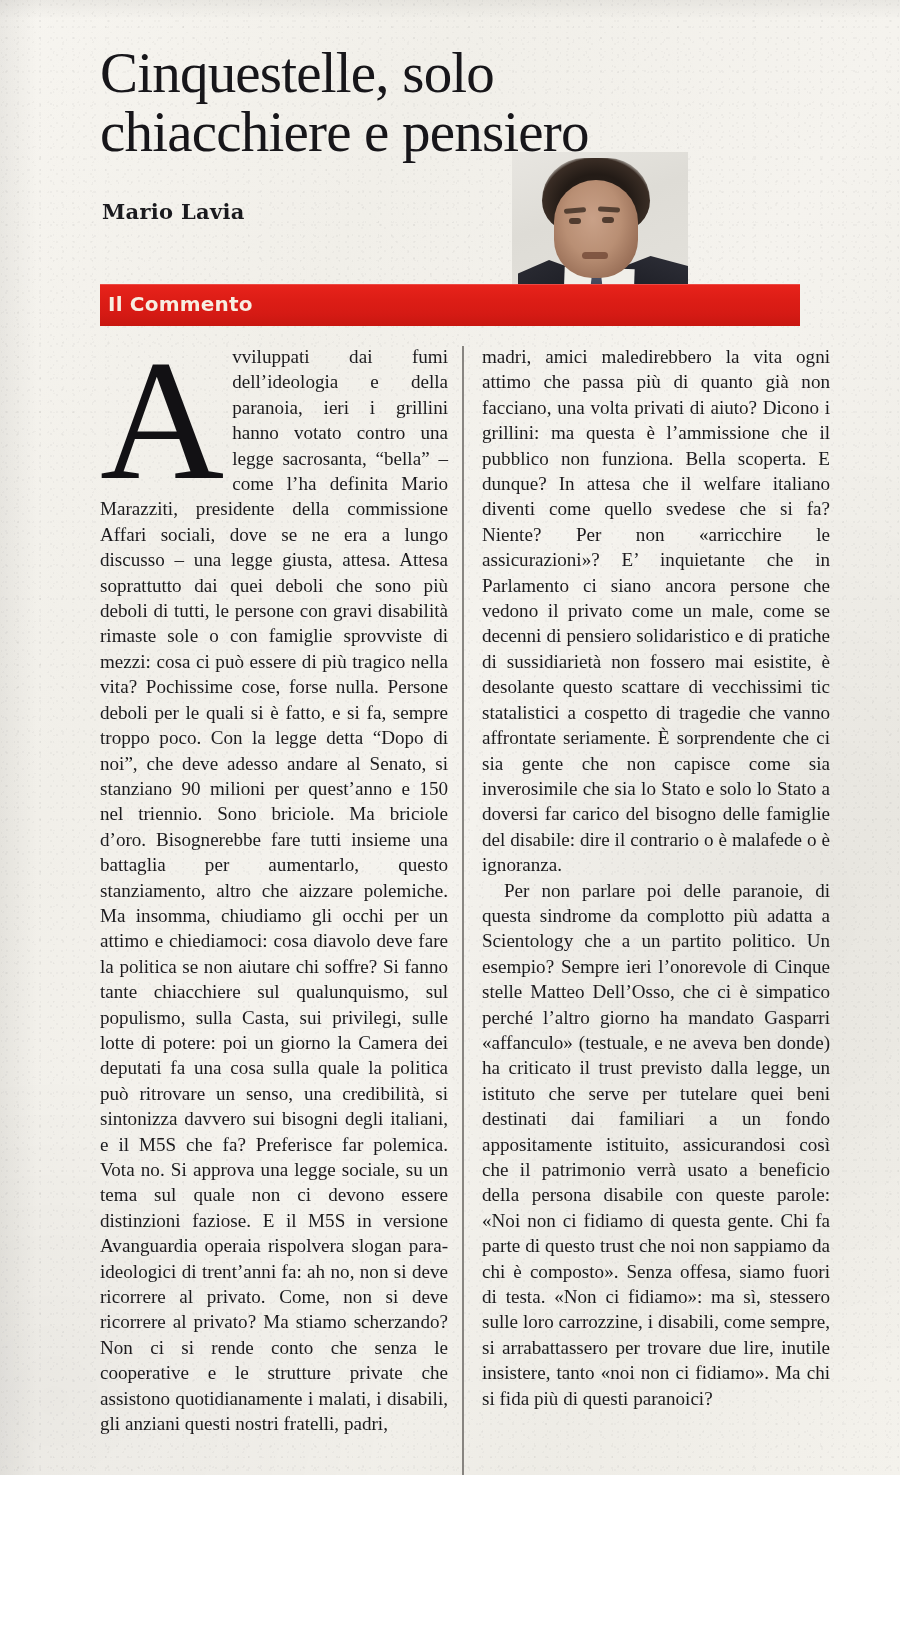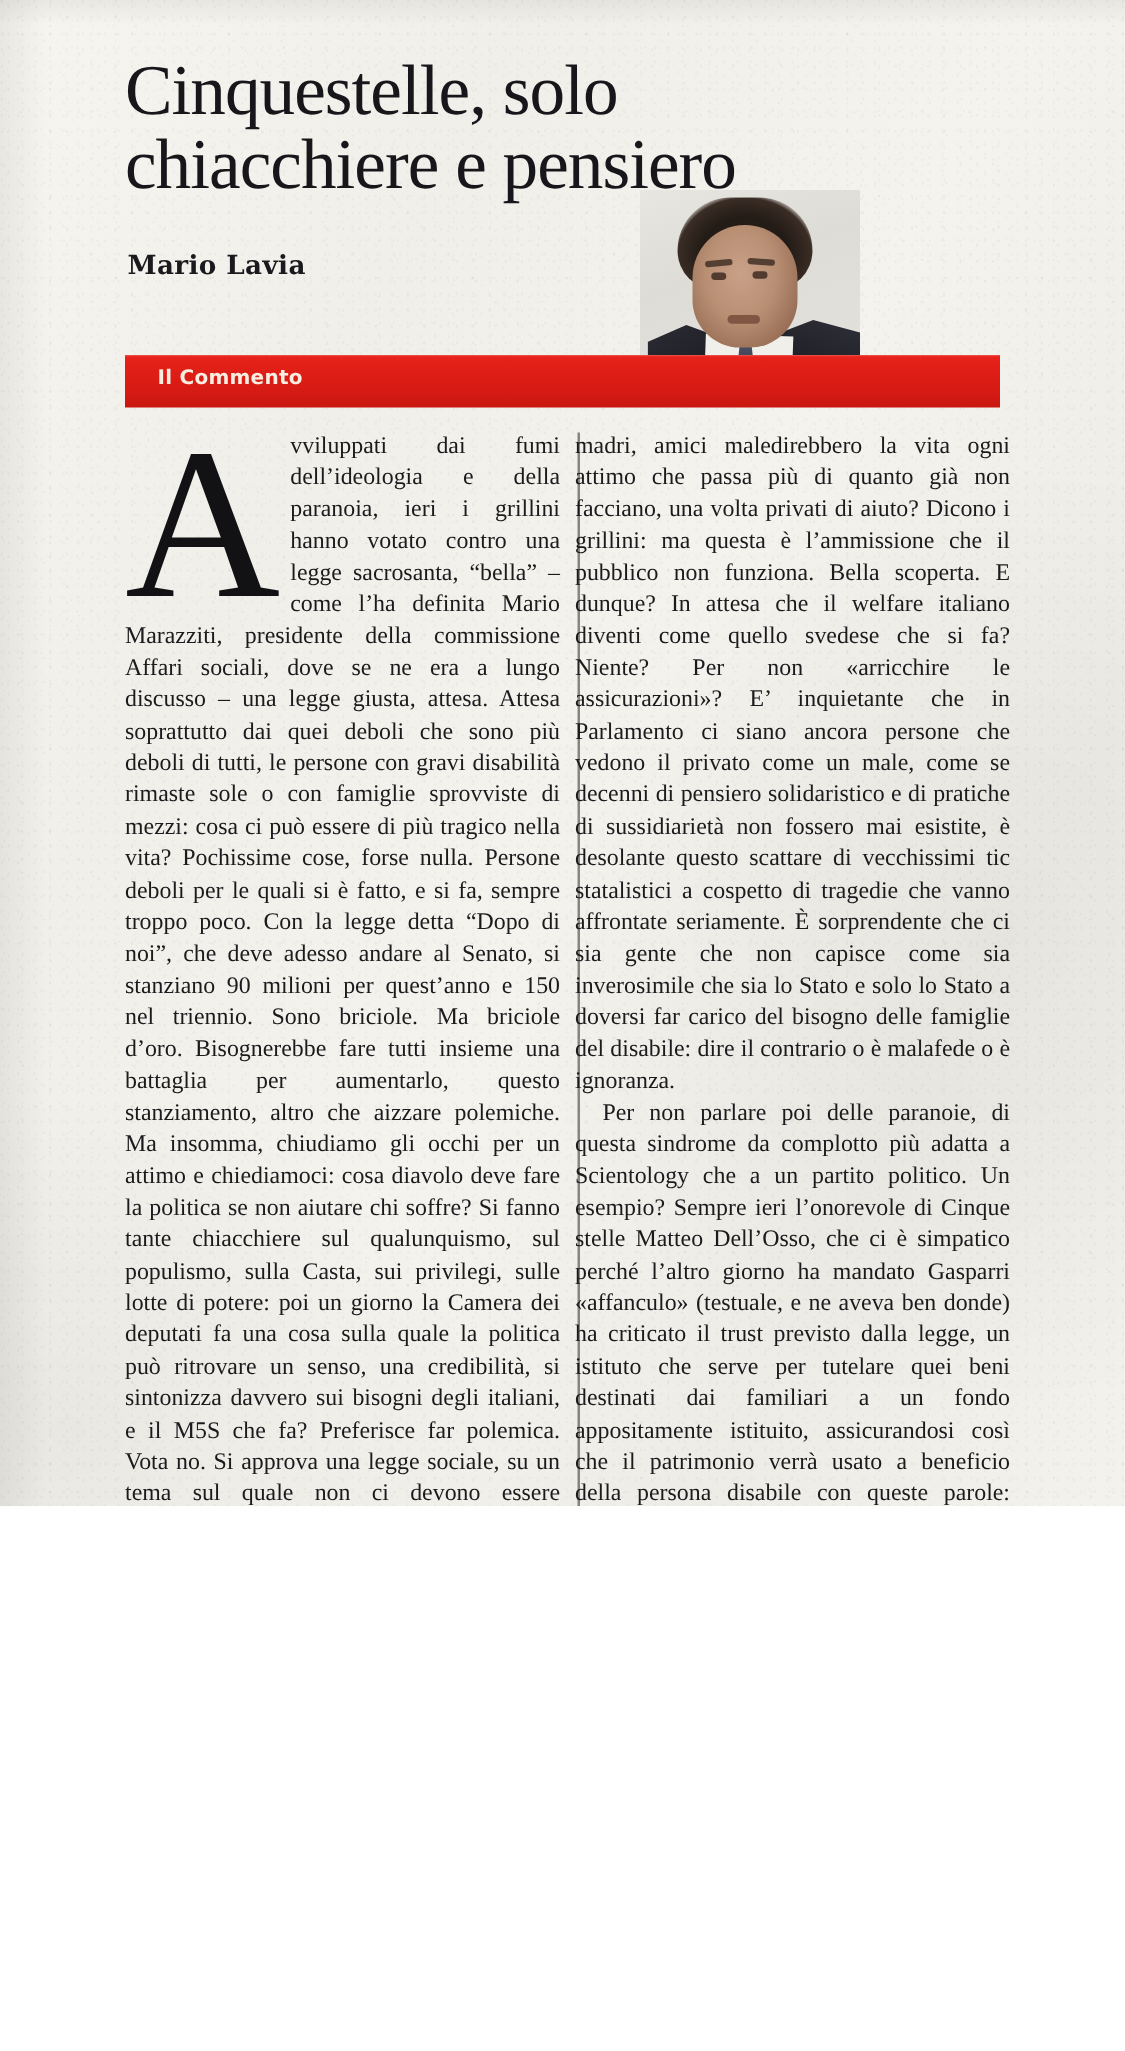--- a/index.html
+++ b/index.html
@@ -6,21 +6,21 @@
     margin: 0;
     padding: 0;
     background: #ffffff;
   }
   body {
     font-family: "Liberation Serif", serif;
   }
   .page {
     position: relative;
     width: 900px;
-    height: 1205px;
+    height: 1475px;
     overflow: hidden;
     background: #f3f1ec;
     background-image:
       radial-gradient(circle at 12% 8%, rgba(0,0,0,0.030) 0 1px, transparent 1px),
       radial-gradient(circle at 37% 23%, rgba(0,0,0,0.026) 0 1px, transparent 1px),
       radial-gradient(circle at 63% 47%, rgba(0,0,0,0.030) 0 1px, transparent 1px),
       radial-gradient(circle at 86% 71%, rgba(0,0,0,0.024) 0 1px, transparent 1px),
       radial-gradient(circle at 22% 83%, rgba(0,0,0,0.028) 0 1px, transparent 1px),
       radial-gradient(circle at 74% 92%, rgba(0,0,0,0.022) 0 1px, transparent 1px),
       linear-gradient(118deg, #f7f5f0 0%, #f1efe9 28%, #f5f3ee 54%, #eeece6 78%, #f4f2ec 100%);
@@ -173,24 +173,24 @@
     left: 100px;
     top: 284px;
     width: 700px;
     height: 42px;
     z-index: 6;
     background: linear-gradient(180deg, #e8231b 0%, #dd1d16 38%, #d51a14 72%, #c81710 100%);
     box-shadow: inset 0 1px 0 rgba(255,255,255,0.18);
   }
   .banner-label {
     position: absolute;
-    left: 26px;
+    left: 8px;
     top: 8px;
     font-family: "DejaVu Sans", sans-serif;
-    font-size: 16px;
+    font-size: 20px;
     font-weight: 700;
     letter-spacing: 0.2px;
     color: #f7eee1;
   }
 
   
   .cols {
     position: absolute;
     left: 100px;
     top: 344px;
@@ -204,21 +204,21 @@
     width: 348px;
     font-family: "Liberation Serif", serif;
     font-size: 19.1px;
     line-height: 25.4px;
     color: #1b1a1d;
     text-align: justify;
     text-justify: inter-word;
     hyphens: none;
   }
   .col-left  { left: 0px; }
-  .col-right { left: 360px; }
+  .col-right { left: 382px; }
   .col-rule {
     position: absolute;
     left: 362px;
     top: 2px;
     width: 2px;
     height: 1270px;
     background: #5e5c58;
     opacity: .72;
   }
   .col p { margin: 0; }

